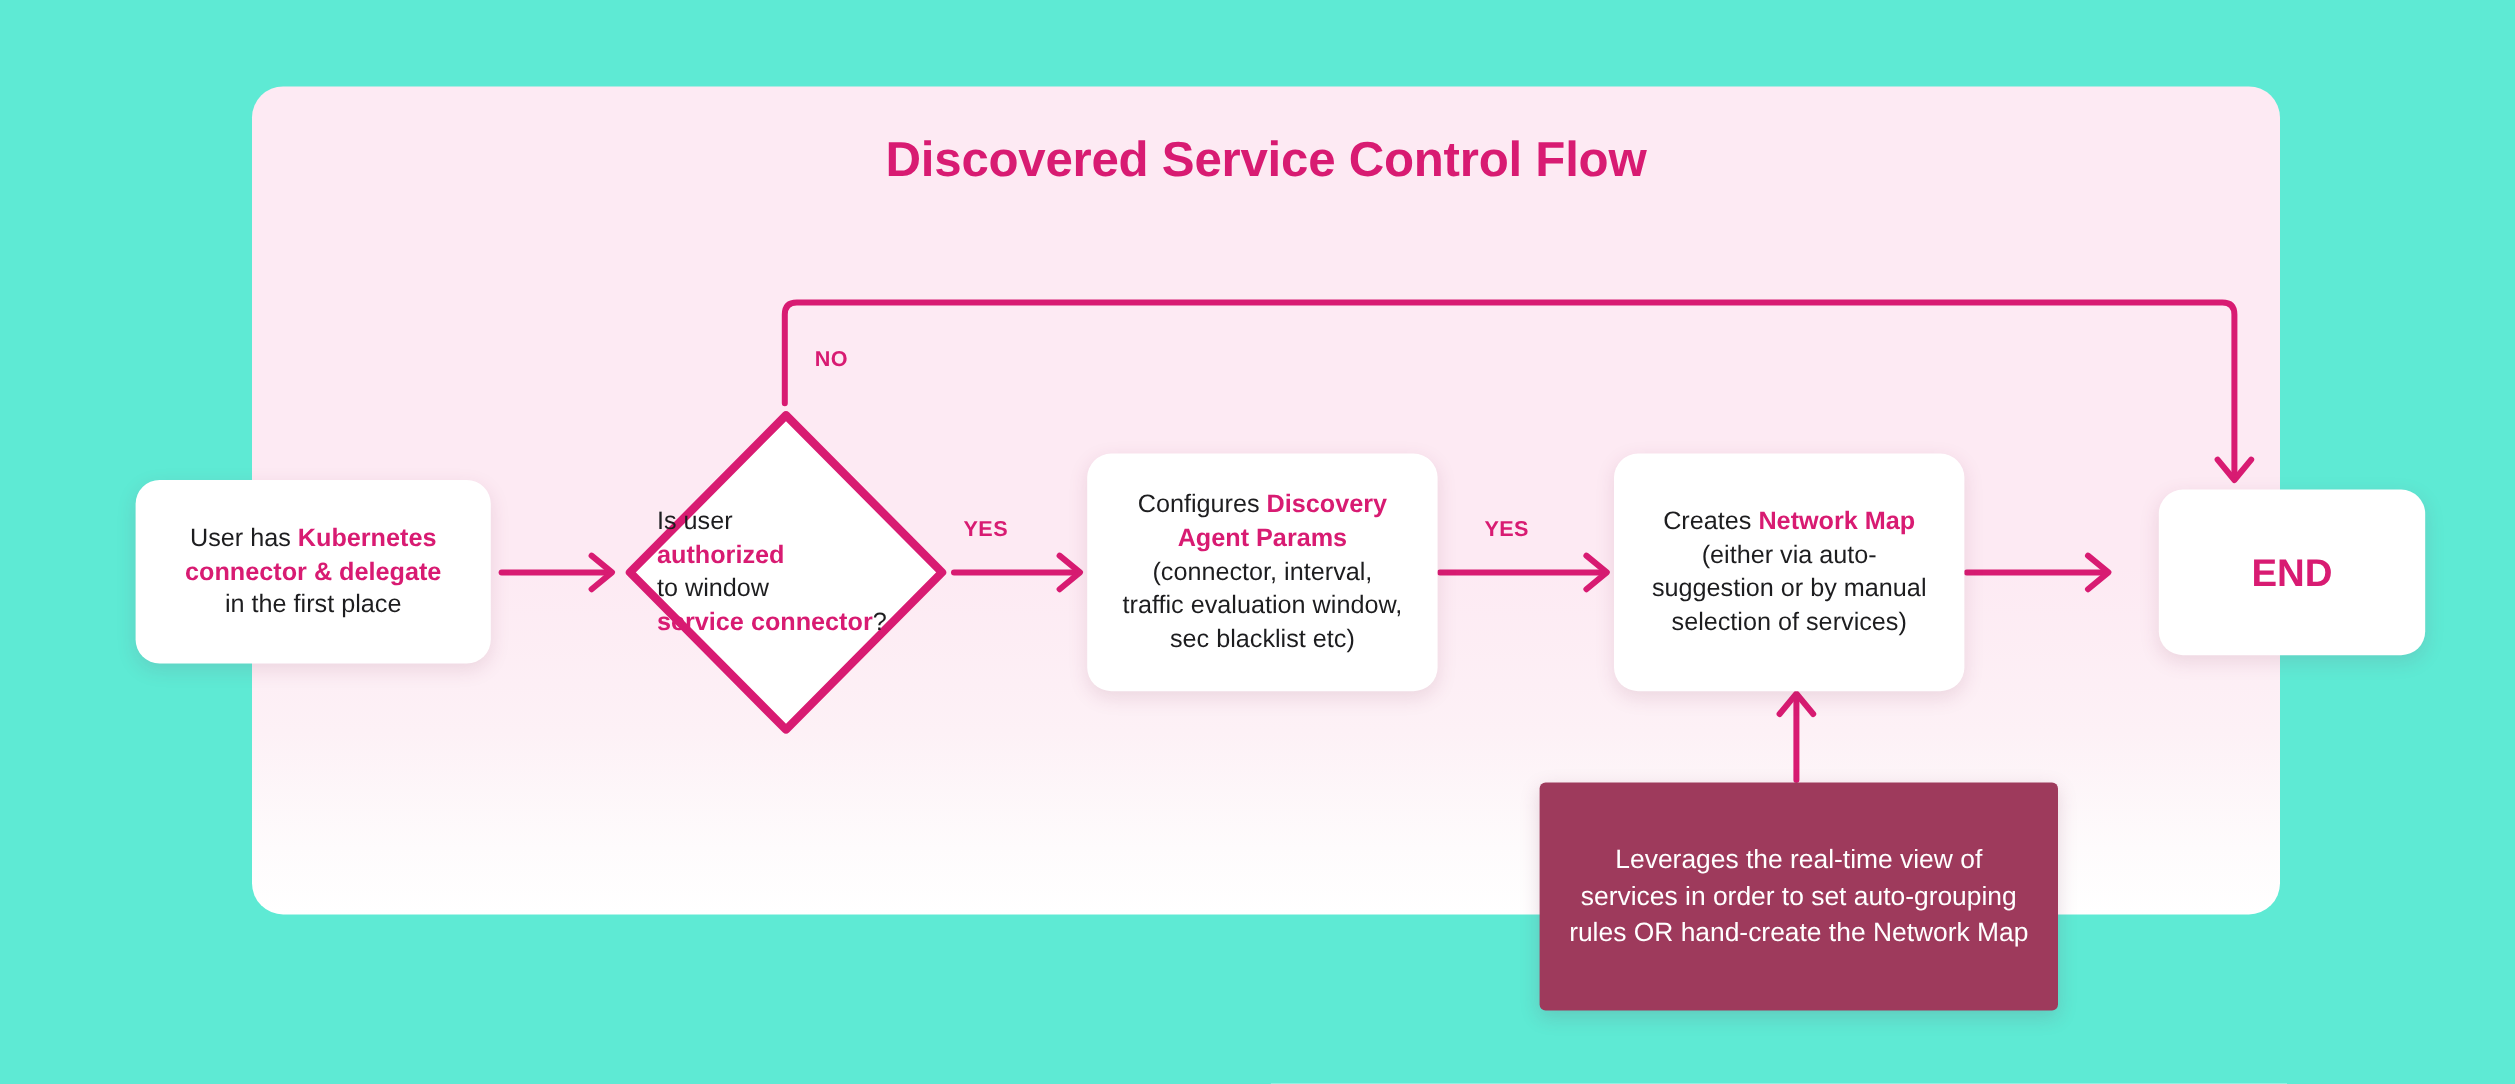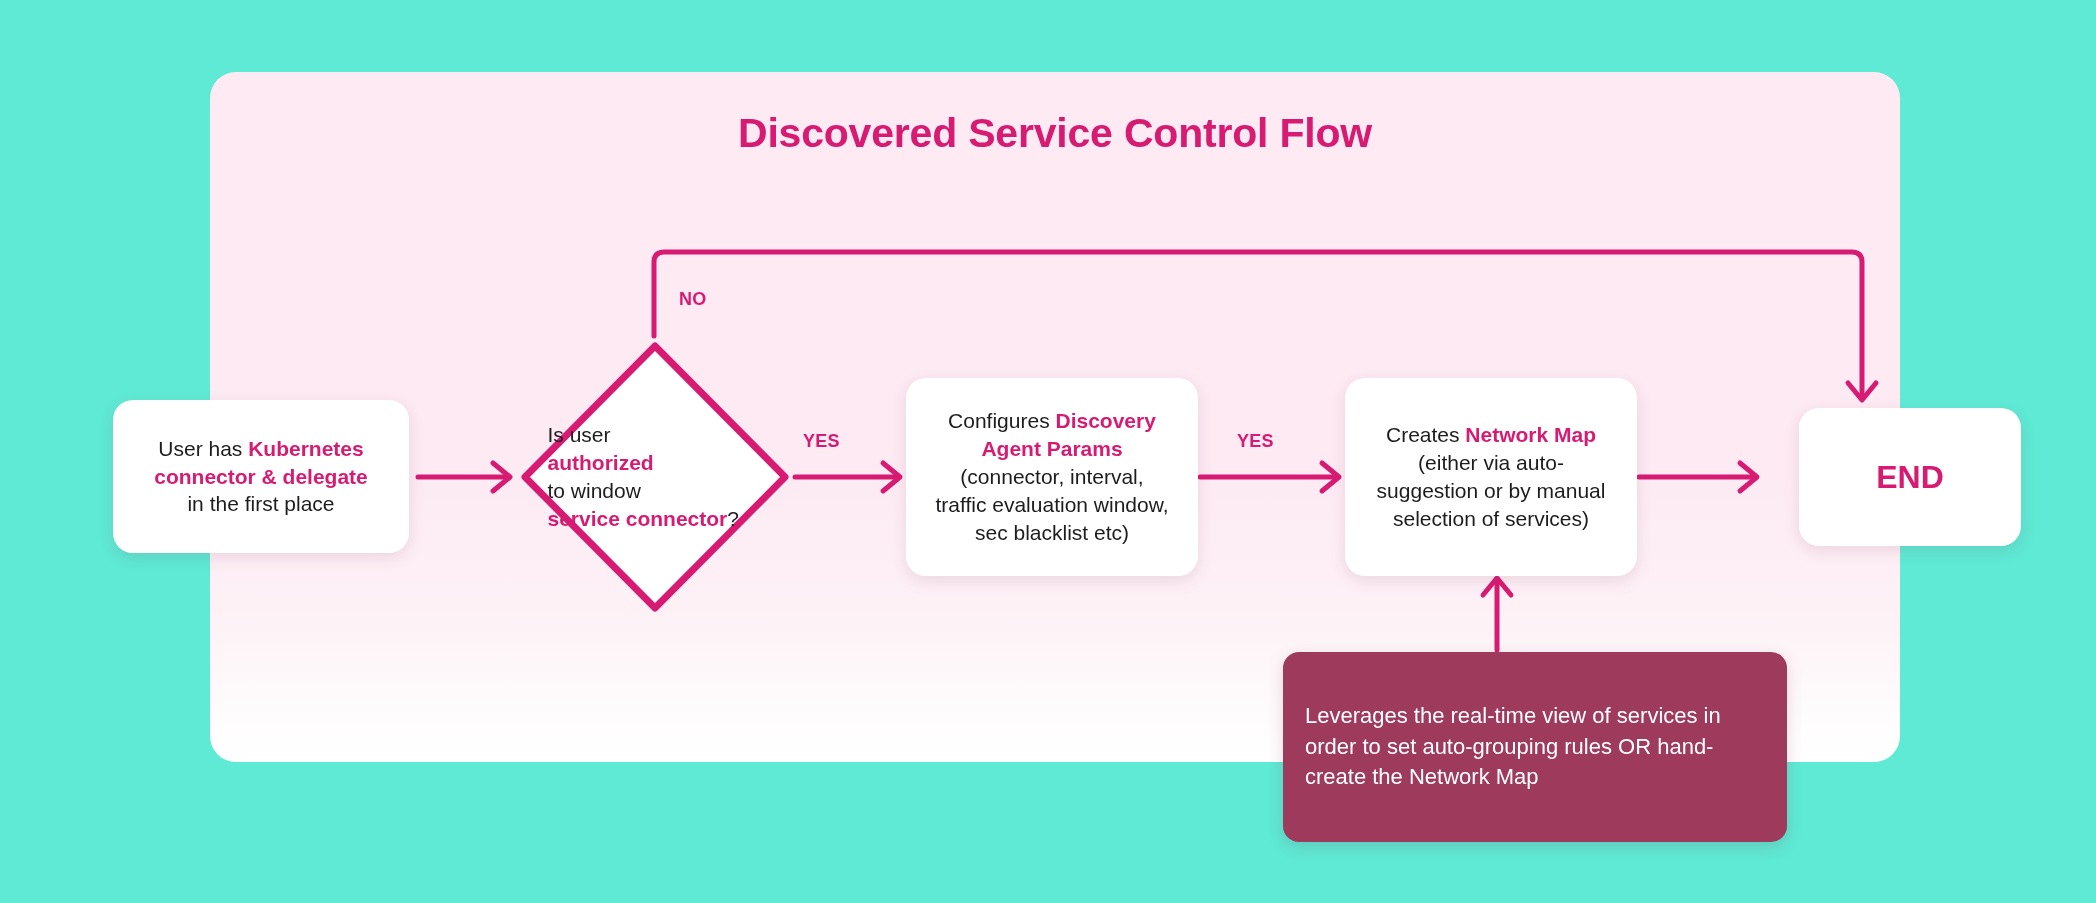--- a/index.html
+++ b/index.html
@@ -119,28 +119,29 @@
     line-height: 1.33;
     color: #1d1d1f;
     width: 215px;
   }
 
   
   #node-note {
     position: absolute;
     left: 1283px;
     top: 652px;
-    width: 504px;
+    width: 432px;
     height: 190px;
     background: #9e3a5c;
-    border-radius: 16px;
+    border-radius: 5px;
     box-shadow: 0 5px 16px rgba(120, 50, 85, 0.18);
     display: flex;
     align-items: center;
     justify-content: center;
+    text-align: center;
     box-sizing: border-box;
   }
   #node-note .txt {
     font-size: 22px;
     line-height: 1.38;
     color: #ffffff;
     padding: 0 22px;
   }
 
   

